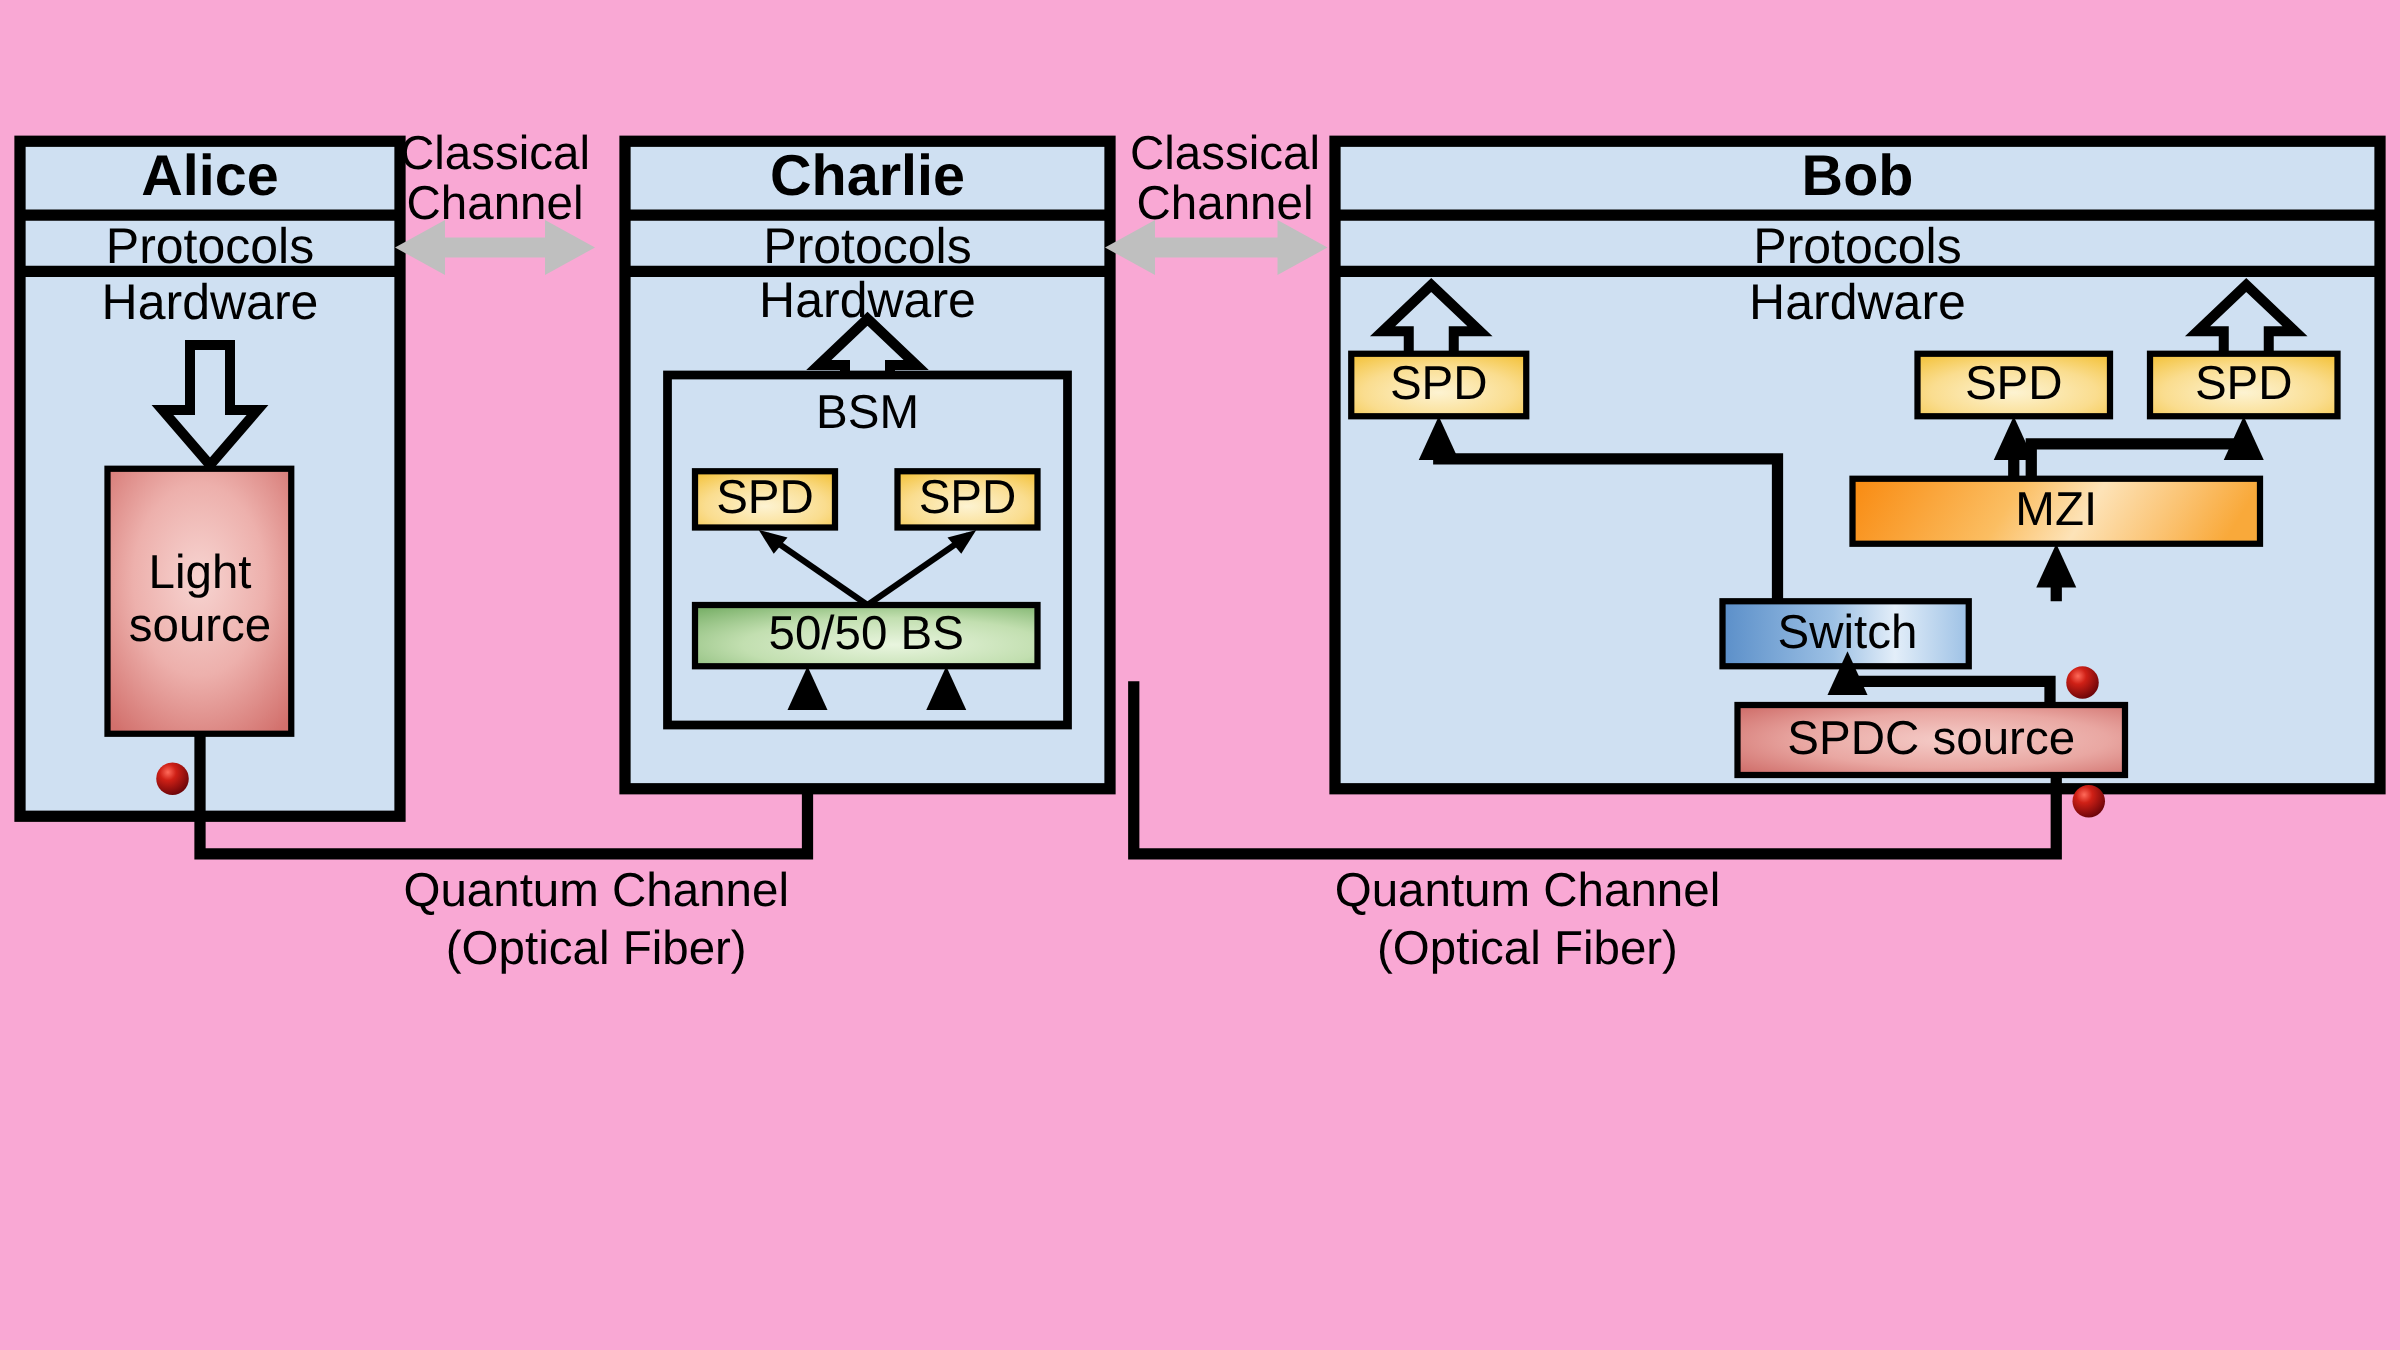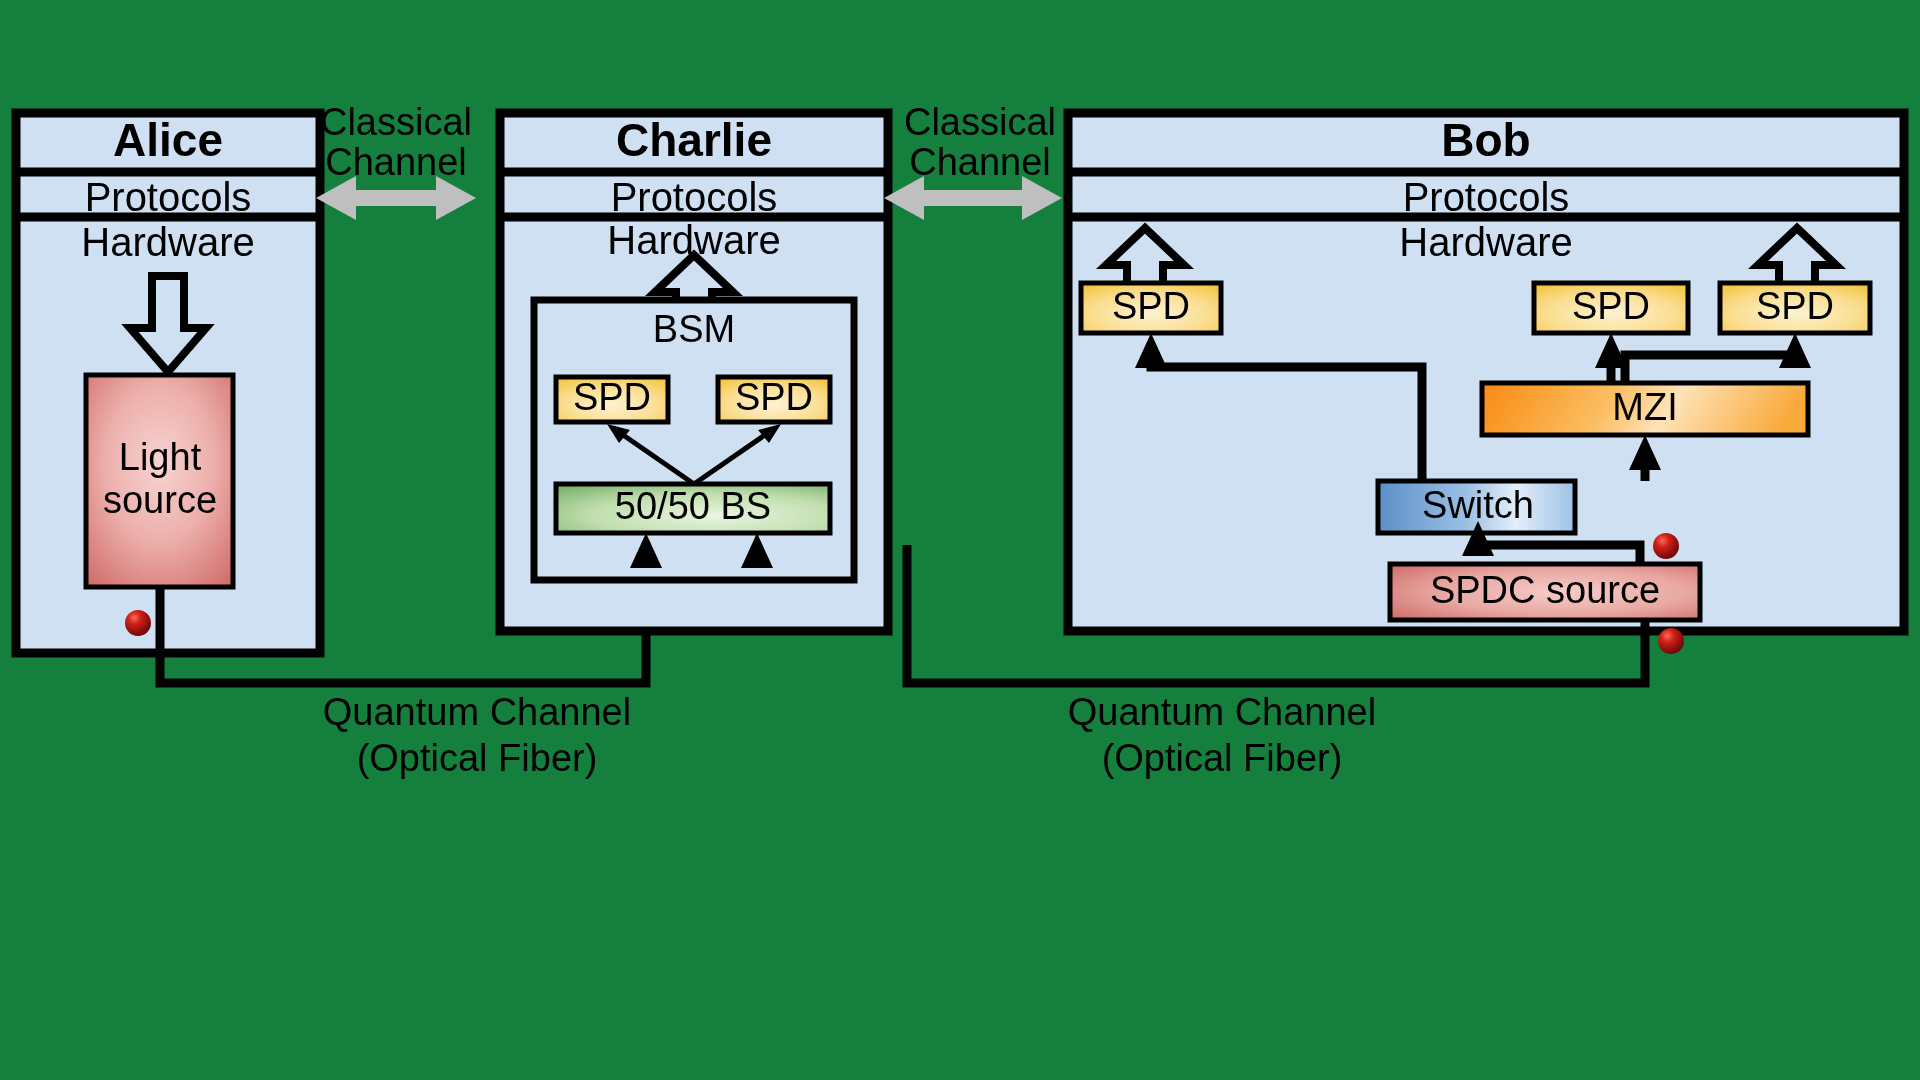--- a/index.html
+++ b/index.html
@@ -8,21 +8,21 @@
     background: #ffffff;
     width: 1920px;
     height: 1080px;
     overflow: hidden;
     font-family: "Liberation Sans", sans-serif;
   }
   #stage {
     position: relative;
     width: 1920px;
     height: 1080px;
-    background: #15803d;
+    background: #f9a8d4;
   }
   svg.diagram {
     display: block;
     width: 1920px;
     height: 1080px;
   }
   text {
     font-family: "Liberation Sans", sans-serif;
     fill: #000000;
     dominant-baseline: middle;

